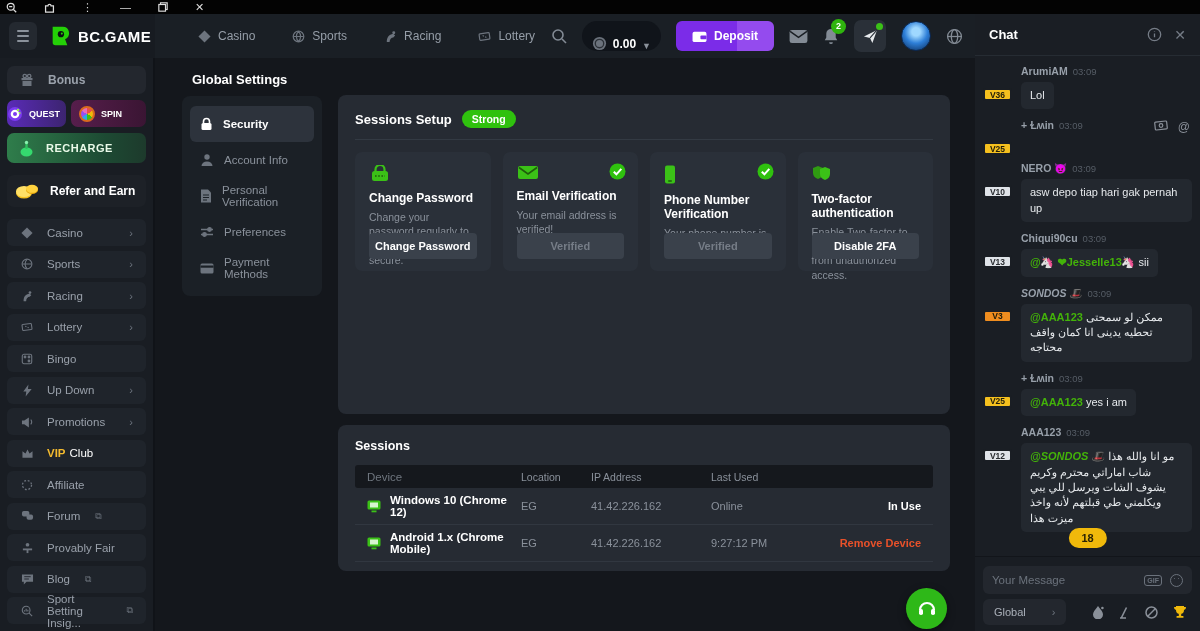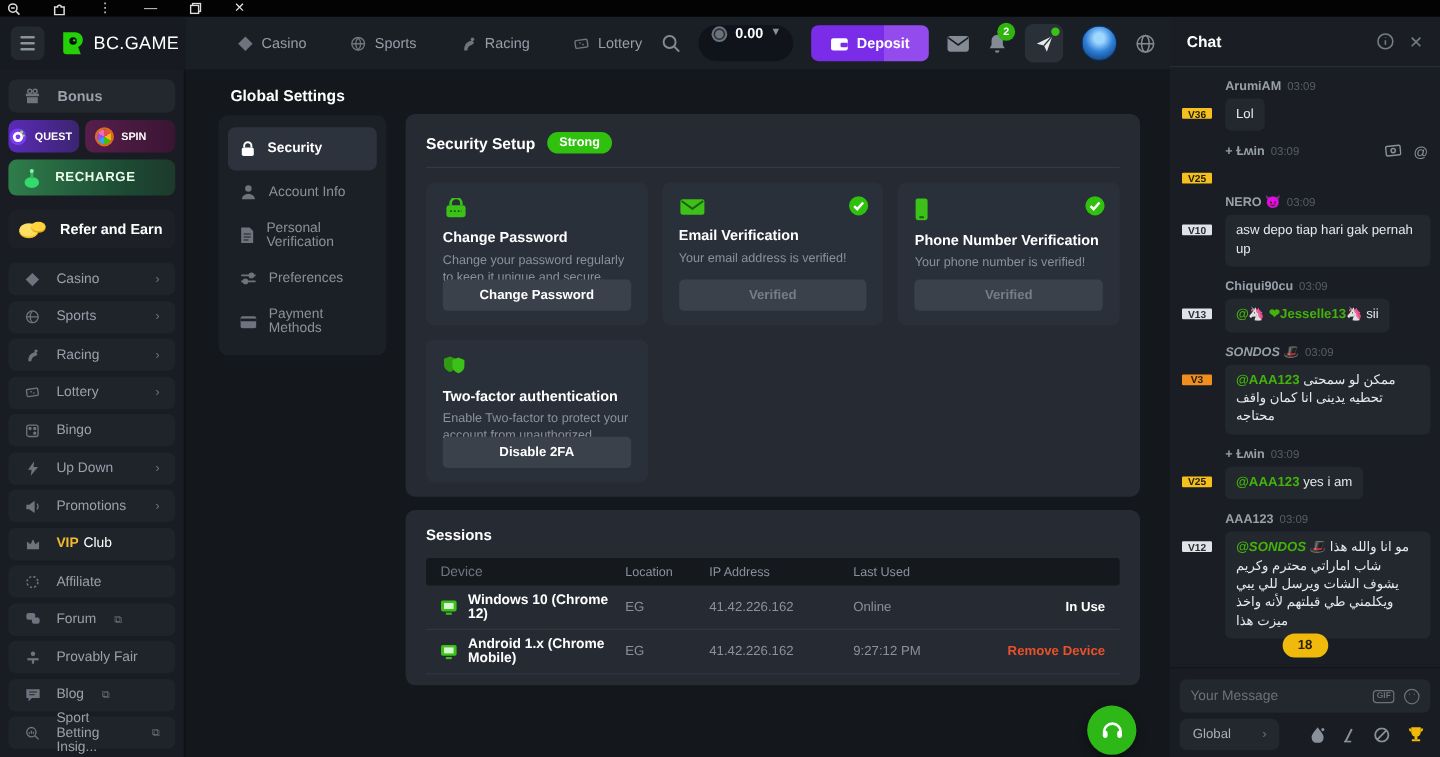--- a/index.html
+++ b/index.html
@@ -9,25 +9,25 @@
   
   .titlebar{position:absolute;top:0;left:0;right:0;height:14px;background:#030303;display:flex;justify-content:space-between;align-items:center;padding:0 6px;color:#e9e9e9;font-size:11px;white-space:nowrap}
   .win-icons{display:flex;gap:27px;align-items:center;color:#ddd}
   .win-icons span{cursor:default;line-height:10px;font-size:11px}
   
   .header{position:absolute;top:14px;left:0;width:975px;height:44px;background:#1a1f25;display:flex;align-items:center}
   .header-left{width:155px;height:100%;background:#171b21;display:flex;align-items:center;gap:12px;padding-left:9px;flex-shrink:0}
   .hamburger{width:28px;height:28px;background:#242930;border-radius:6px;display:flex;flex-direction:column;justify-content:center;align-items:center;gap:3px;cursor:pointer}
   .hamburger i{display:block;width:12px;height:2px;background:#8b929b;border-radius:1px}
   .brand{display:flex;align-items:center;gap:7px}
-  .brand-name{font-weight:normal;font-size:15px;letter-spacing:.3px}
+  .brand-name{font-weight:bold;font-size:15px;letter-spacing:.3px}
   .main-nav{display:flex;gap:36px;margin-left:42px;color:#969ea8;font-size:12px}
   .main-nav .nav-item{display:flex;align-items:center;gap:7px;cursor:pointer}
   .header-right{margin-left:auto;display:flex;align-items:center;gap:15px;padding-right:12px}
-  .balance-pill{display:flex;align-items:flex-start;gap:6px;background:#10141a;border-radius:17px;height:30px;padding:0 10px;font-weight:bold;cursor:pointer}
+  .balance-pill{display:flex;align-items:flex-end;gap:6px;background:#10141a;border-radius:17px;height:30px;padding:0 10px;font-weight:bold;cursor:pointer}
   .chev{color:#8b929b;font-size:9px}
   .deposit-btn{height:30px;border:none;border-radius:6px;padding:0 16px;display:flex;align-items:center;gap:7px;color:#fff;font-weight:bold;font-size:12px;cursor:pointer;background:linear-gradient(90deg,#7b2ce8 0 62%,#944bee 62% 100%)}
   .hicon{color:#838b95;cursor:pointer;position:relative}
   .chatbtn{width:32px;height:32px;background:#2a3038;border-radius:7px;display:flex;align-items:center;justify-content:center;position:relative;cursor:pointer}
   .gdot{position:absolute;top:3px;right:3px;width:7px;height:7px;border-radius:50%;background:#3bc117}
   .bell-badge{position:absolute;top:-9px;right:-7px;background:#2fb50e;color:#fff;font-size:9px;font-weight:bold;min-width:15px;height:15px;border-radius:8px;display:flex;align-items:center;justify-content:center;padding:0 3px}
   .avatar{width:30px;height:30px;border-radius:50%;background:radial-gradient(circle at 50% 35%,#9fd8ff 0 18%,#2e7fd8 50%,#0b2a55 100%);cursor:pointer;border:1px solid #0b2a55}
   
   .sidebar{position:absolute;top:58px;left:0;width:155px;height:573px;background:#191d23;padding:8px 7px;border-right:2px solid #101318;overflow:hidden}
   .tile{background:#23272e;border-radius:7px;display:flex;align-items:center;gap:14px;padding:0 13px;height:28px;color:#9aa1ab;font-weight:bold;cursor:pointer;margin-bottom:6px}
@@ -47,21 +47,21 @@
   .main{position:absolute;top:58px;left:157px;width:818px;height:573px;background:#14171c}
   .gs-title{position:absolute;left:35px;top:14px;font-weight:bold;font-size:13px}
   .settings-nav{position:absolute;left:25px;top:38px;width:140px;background:#1b2026;border-radius:8px;padding:10px 8px}
   .snav-item{height:36px;display:flex;align-items:center;gap:10px;padding:0 10px;border-radius:6px;color:#8a919b;font-size:11.5px;cursor:pointer}
   .snav-item.active{background:#2d333c;color:#fff;font-weight:bold}
   .panel{position:absolute;background:#262b33;border-radius:8px}
   .sec-panel{left:181px;top:37px;width:612px;height:319px;padding:15px 17px}
   .sec-head{display:flex;align-items:center;gap:10px;padding-bottom:11px;border-bottom:1px solid #333a43}
   .sec-title{font-weight:bold;font-size:13px}
   .strong-badge{background:#2fc10e;color:#fff;font-size:10.5px;font-weight:bold;border-radius:10px;padding:3px 10px}
-  .cards{display:grid;grid-template-columns:1fr 1fr 1fr;gap:12px;margin-top:12px}
+  .cards{display:grid;grid-template-columns:1fr 1fr 1fr 1fr;gap:12px;margin-top:12px}
   .card{background:#2a3039;border-radius:7px;padding:13px 14px;height:119px;position:relative}
   .card h4{font-size:12px;font-weight:bold;margin-top:9px}
   .card p{font-size:10.5px;color:#8a919b;margin-top:5px;line-height:1.35}
   .card .cbtn{width:100%;height:26px;border:none;border-radius:4px;background:#3a414b;color:#fff;font-weight:bold;font-size:11px;cursor:pointer;position:absolute;left:0;bottom:12px;width:calc(100% - 28px);margin:0 14px}
   .cbtn.muted{color:#767d87;cursor:default}
   .vcheck{position:absolute;top:11px;right:12px}
   
   .ses-panel{left:181px;top:367px;width:612px;height:146px;padding:14px 17px}
   .ses-title{font-weight:bold;font-size:12.5px;margin-bottom:12px}
   .thead{display:flex;align-items:center;background:#15181d;border-radius:3px;height:23px;color:#6f767f;font-size:10.5px;padding:0 12px}
@@ -466,21 +466,21 @@
               <rect x="0.5" y="0.5" width="13" height="10" rx="1.5"></rect>
               <rect x="0.5" y="2.5" width="13" height="2.2" fill="#1b2026"></rect>
             </svg>
           </span>
         <span>Payment Methods</span>
       </div>
     </div>
 
     <div class="panel sec-panel">
       <div class="sec-head">
-        <span class="sec-title">Security Setup</span>
+        <span class="sec-title">Sessions Setup</span>
         <span class="strong-badge">Strong</span>
       </div>
       <div class="cards">
         <div class="card">
           <span><svg width="22" height="17" viewBox="0 0 22 17">
                 <rect x="3" y="6" width="16" height="10" rx="2.5" fill="#3bc117"></rect>
                 <path d="M6.5 6 V4.5 a4.5 4.5 0 0 1 9 0 V6" fill="none" stroke="#3bc117" stroke-width="2.2"></path>
                 <path d="M6 11 h10" stroke="#1f5c0b" stroke-width="1.4" stroke-dasharray="1.6 1.6"></path>
               </svg></span>
           <h4>Change Password</h4>

